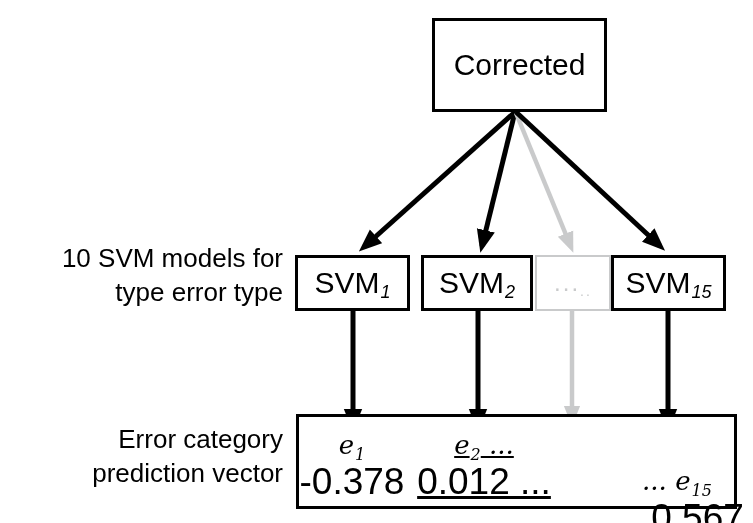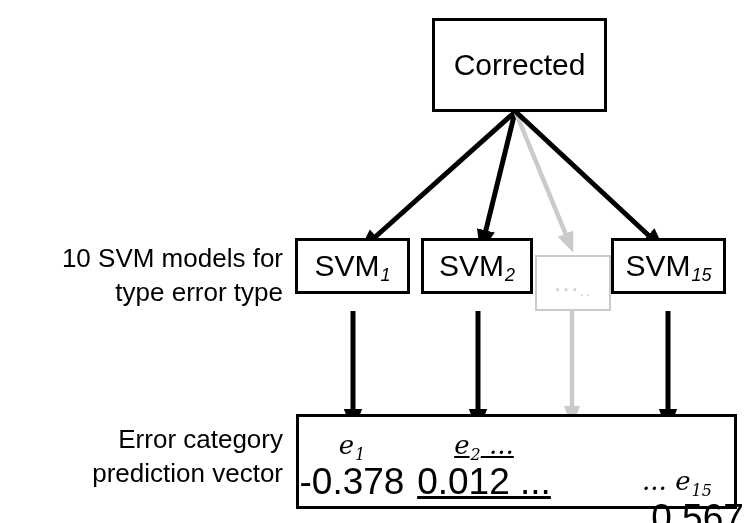--- a/index.html
+++ b/index.html
@@ -30,21 +30,21 @@
     z-index: 2;
   }
   .top-box {
     left: 432px; top: 18px;
     width: 175px; height: 94px;
     font-size: 30px;
     line-height: 38px;
     text-align: center;
   }
   .svm-box {
-    top: 238px; height: 56px;
+    top: 255px; height: 56px;
     font-size: 30px;
     flex-direction: row;
   }
   .svm-box .sub {
     font-size: 18px;
     font-style: italic;
     position: relative;
     top: 9px;
     margin-left: 1px;
   }

